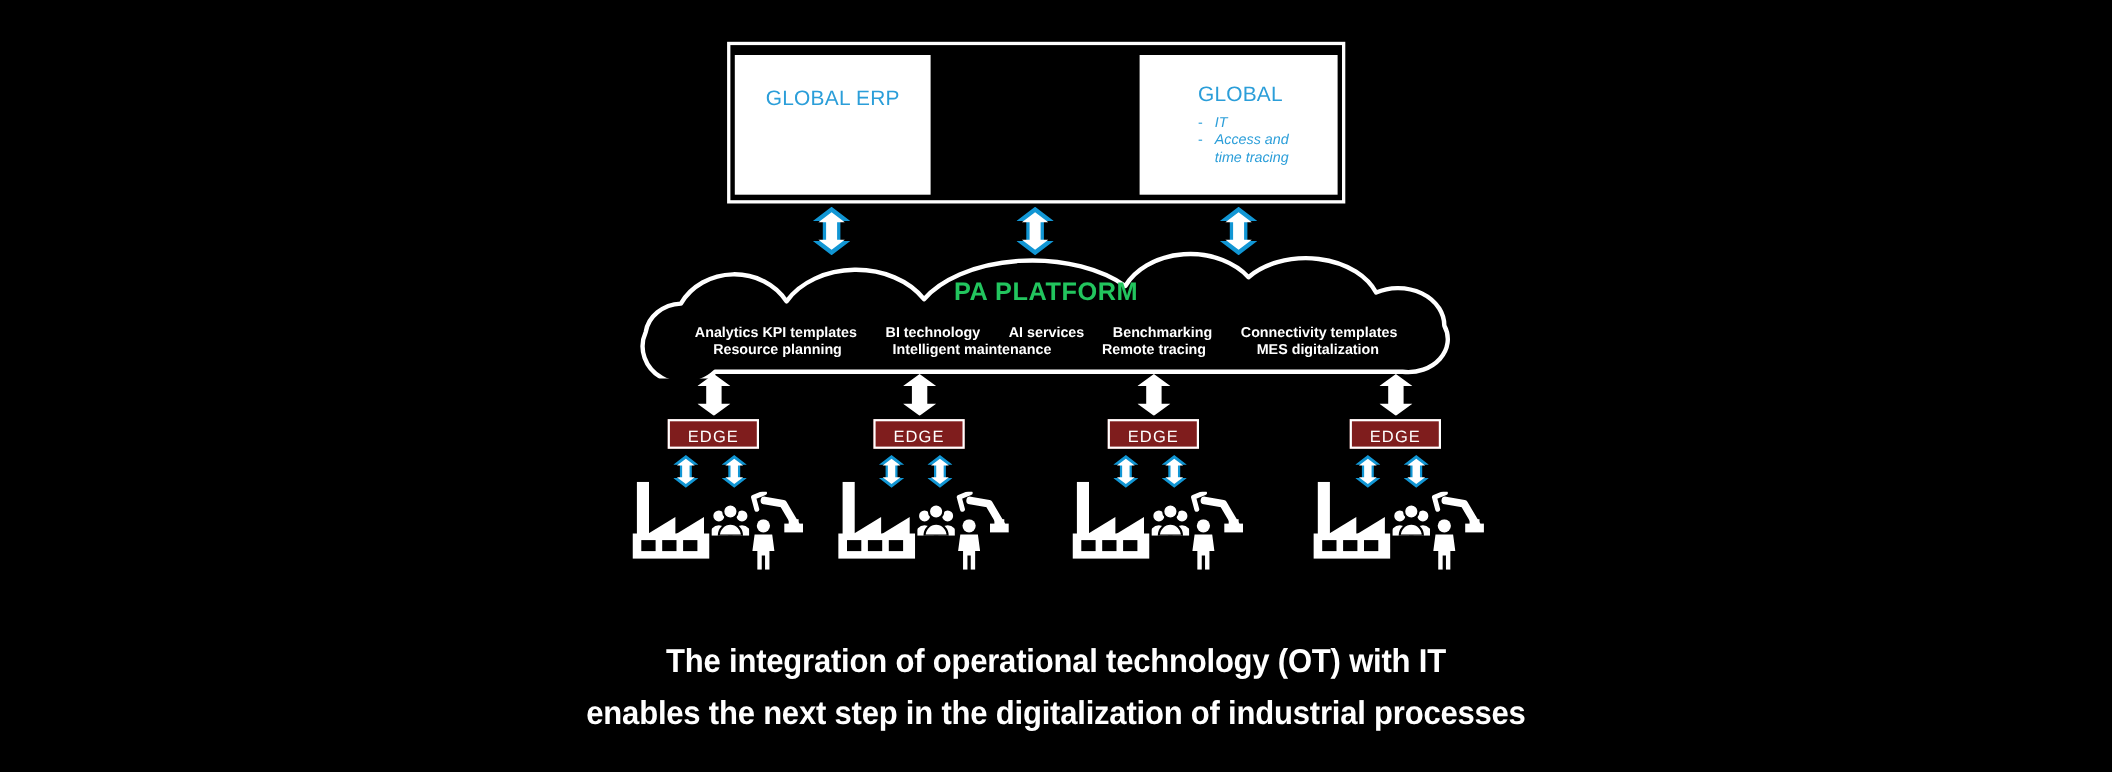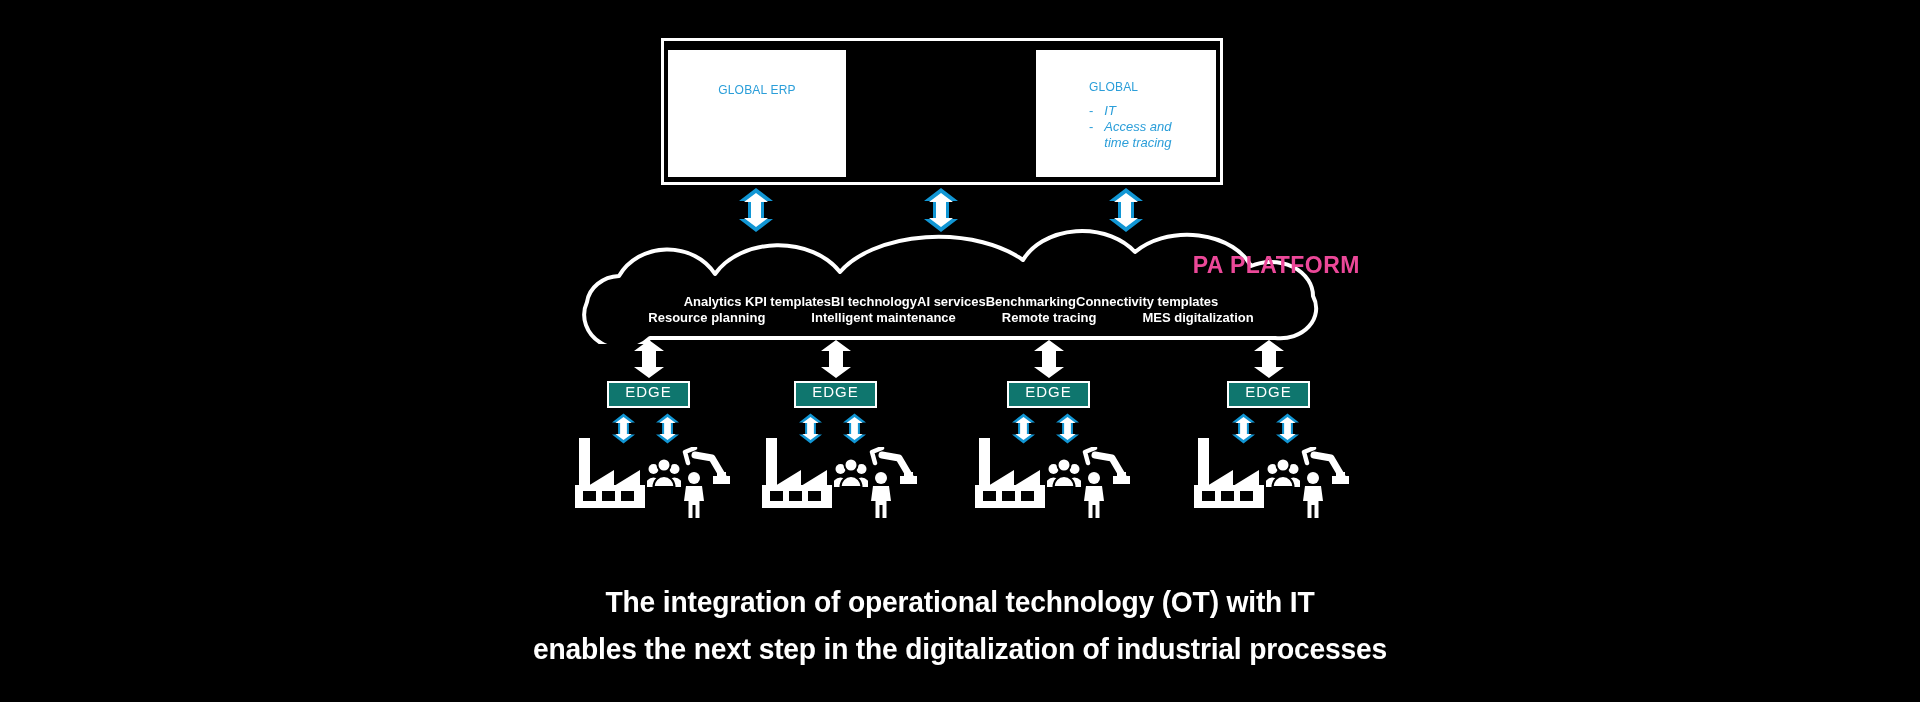--- a/index.html
+++ b/index.html
@@ -7,43 +7,43 @@
          font-family:"Liberation Sans", sans-serif;}
   #stage *{box-sizing:border-box;}
 
   
   .top-frame{position:absolute;left:661px;top:38px;width:562px;height:147px;
              border:3px solid #fff;background:#000;}
   .tbox{position:absolute;top:9px;height:127px;background:#fff;color:#2b9ed9;}
   .tbox.b1{left:4px;width:178px;text-align:center;}
   .tbox.b2{left:191px;width:172px;text-align:center;}
   .tbox.b3{left:372px;width:180px;text-align:left;}
-  .tbox-title{font-size:12px;line-height:22px;letter-spacing:.2px;}
+  .tbox-title{font-size:19px;line-height:22px;letter-spacing:.2px;}
   .b1 .tbox-title,.b2 .titles{padding-top:29px;}
   .b3 .pad{padding:26px 6px 0 53px;}
   .bullets{list-style:none;margin:5px 0 0 0;padding:0;font-size:13px;line-height:16px;}
   .bullets li{display:flex;gap:11px;}
   .bullets .btxt{max-width:92px;font-style:italic;}
 
   
   .arr{position:absolute;}
 
   
   .cloud-svg{position:absolute;left:575px;top:226px;}
-  .cloud-title{position:absolute;left:608px;top:252px;width:752px;text-align:right;
-               color:#ec4899;font-size:23px;font-weight:700;letter-spacing:.5px;}
+  .cloud-title{position:absolute;left:575px;top:252px;width:752px;text-align:center;
+               color:#22c55e;font-size:23px;font-weight:700;letter-spacing:.5px;}
   .cloud-row{position:absolute;left:575px;width:752px;display:flex;justify-content:center;
              color:#fff;font-size:13px;font-weight:700;line-height:14px;white-space:nowrap;}
-  .cloud-row.r1{top:295px;}
+  .cloud-row.r1{top:295px;gap:26px;}
   .cloud-row.r2{top:311px;gap:46px;}
 
   
-  .edge-box{position:absolute;top:381px;width:83px;height:27px;background:#0f766e;
+  .edge-box{position:absolute;top:381px;width:83px;height:27px;background:#7f1d1d;
             border:2px solid #fff;color:#fff;font-size:15px;letter-spacing:1px;
-            display:flex;align-items:flex-start;justify-content:center;}
+            display:flex;align-items:flex-end;justify-content:center;}
 
   
   .cluster{position:absolute;top:438px;width:160px;height:80px;}
   .cluster .ic{position:absolute;}
 
   
   .caption{position:absolute;left:0;top:578px;width:1920px;text-align:center;color:#fff;
            font-size:30px;font-weight:600;line-height:47px;letter-spacing:-.2px;
            transform:scaleX(.94);transform-origin:50% 50%;}
 </style>

